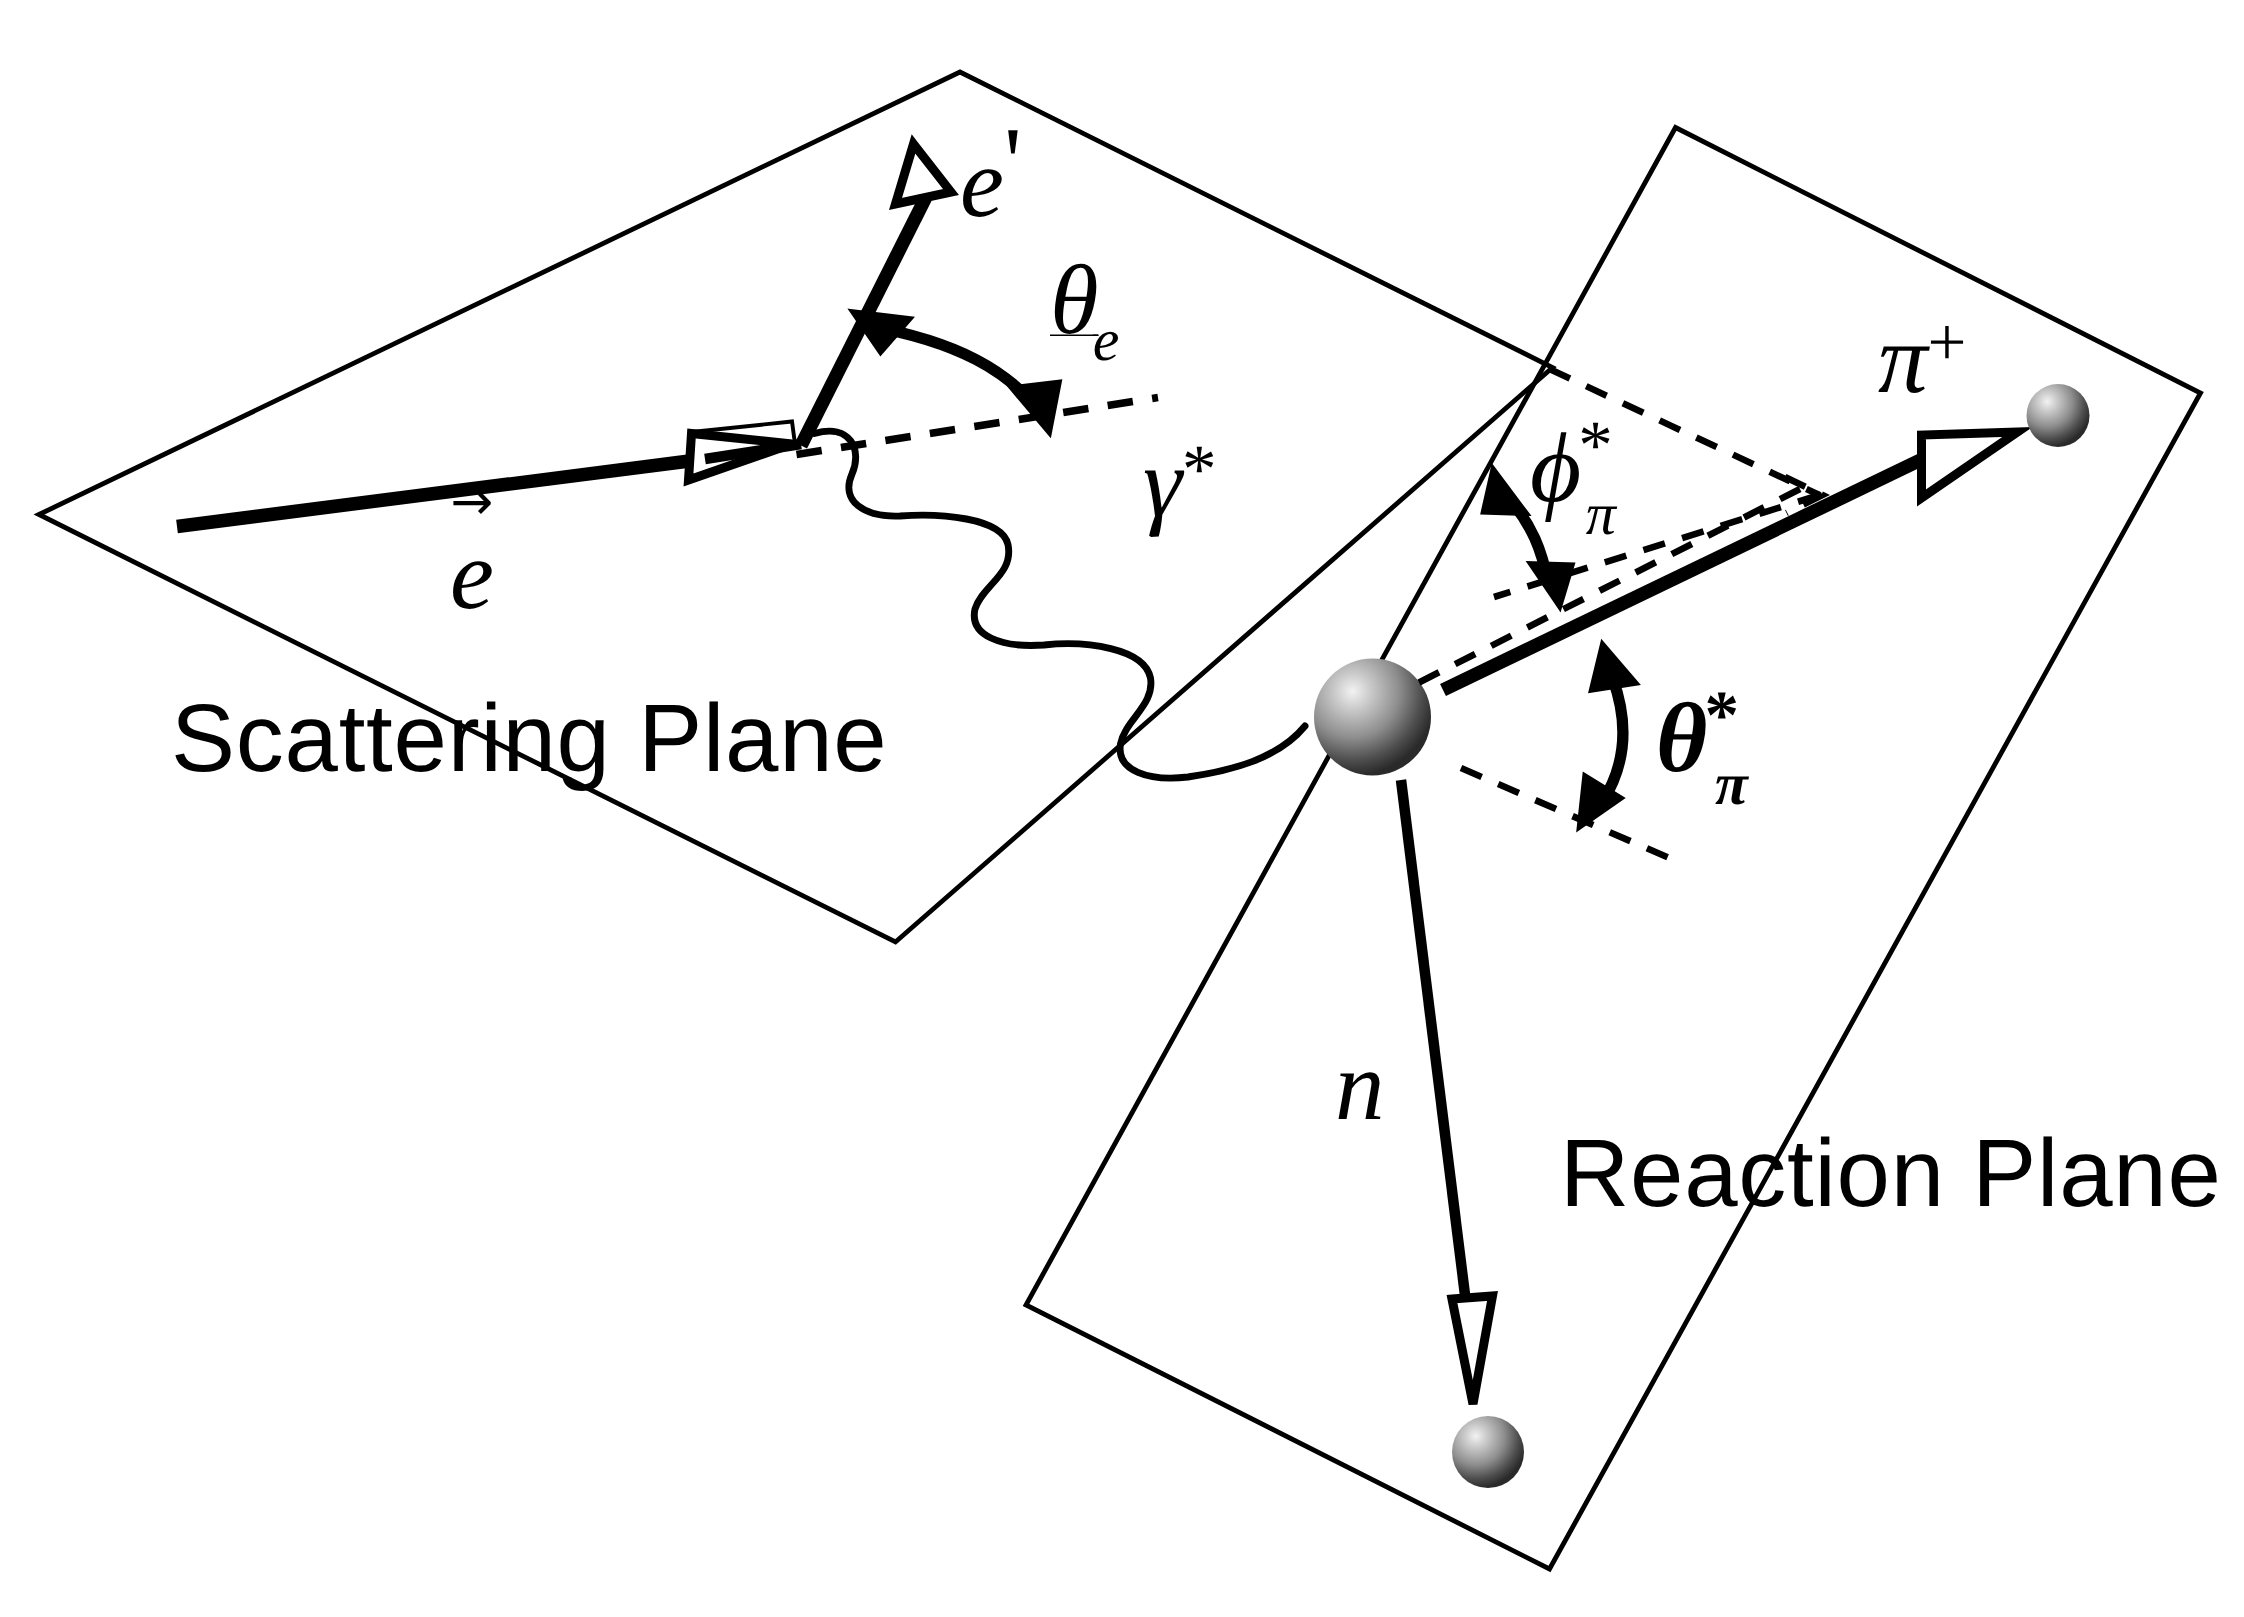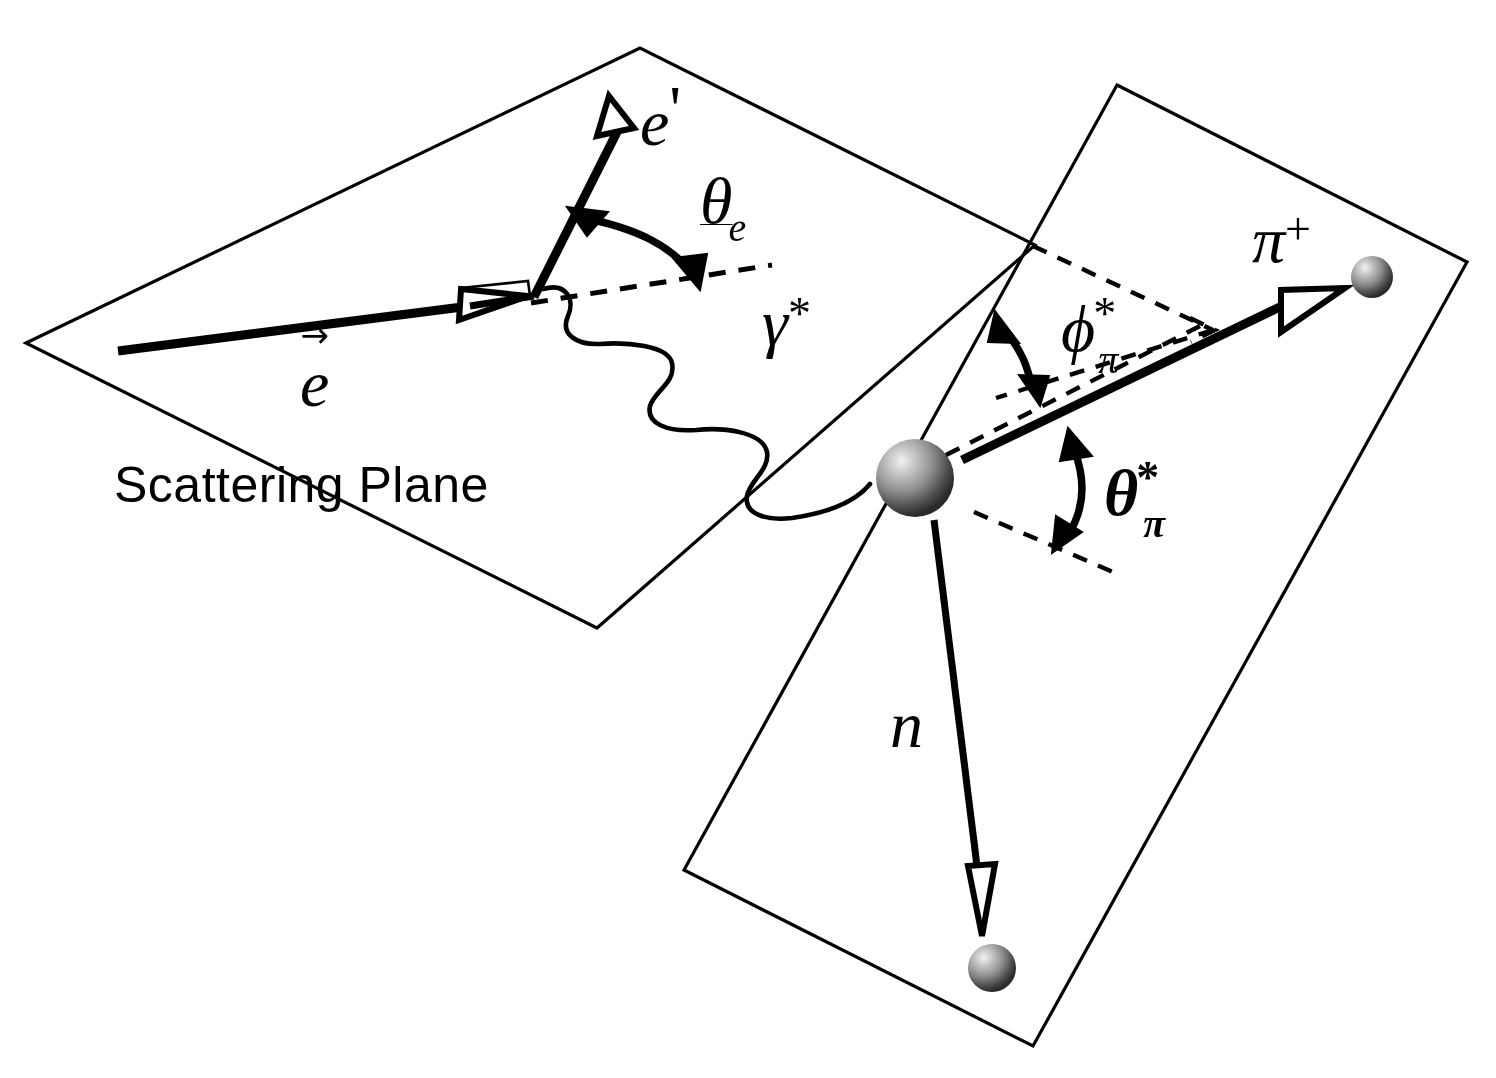--- a/index.html
+++ b/index.html
@@ -91,21 +91,21 @@
   
   .lbl {
     position: absolute;
     color: #000000;
     white-space: nowrap;
     line-height: 1;
     user-select: none;
   }
   .plane-label {
     font-family: "Liberation Sans", sans-serif;
-    font-size: 50px;
+    font-size: 64px;
     font-weight: 400;
     letter-spacing: 0.5px;
   }
   .math {
     font-family: "Liberation Serif", serif;
     font-style: italic;
   }
   .sym-big {
     font-size: 66px;
   }
@@ -240,26 +240,27 @@
   <div class="lbl math" style="left:762px; top:290px;">
     <span class="sym-big">γ</span><span class="sym-sup" style="position:relative; top:-16px;">*</span>
   </div>
 
   <div class="lbl plane-label" style="left:114px; top:460px;">Scattering Plane</div>
 
   <div class="lbl math" style="left:1252px; top:207px;">
     <span class="sym-big">π</span><span class="sym-sup" style="position:relative; top:-18px;">+</span>
   </div>
 
-  <div class="lbl math" style="left:1020px; top:296px;margin-left:41px;">
+  <div class="lbl math" style="left:1020px; top:280px;">
     <span class="sym-big">ϕ</span><span class="sym-sup" style="position:relative; top:-22px; left:-2px;">*</span><span class="sym-sub" style="position:relative; top:22px; left:-20px;">π</span>
   </div>
 
   <div class="lbl math" style="left:1104px; top:460px;font-weight:bold;">
     <span class="sym-big">θ</span><span class="sym-sup" style="position:relative; top:-22px; left:-2px;">*</span><span class="sym-sub" style="position:relative; top:22px; left:-18px;">π</span>
   </div>
 
   <div class="lbl math" style="left:890px; top:692px;">
     <span class="sym-big">n</span>
   </div>
 
+  <div class="lbl plane-label" style="left:1040px; top:750px;">Reaction Plane</div>
 
 </div>
 
 </body></html>

